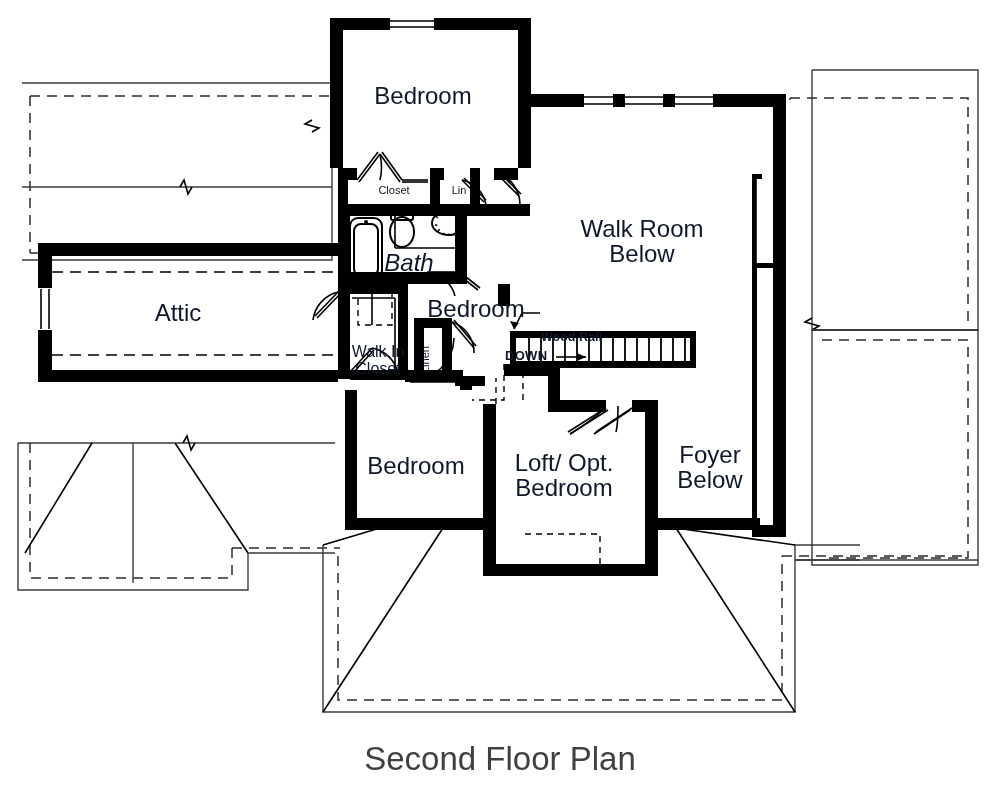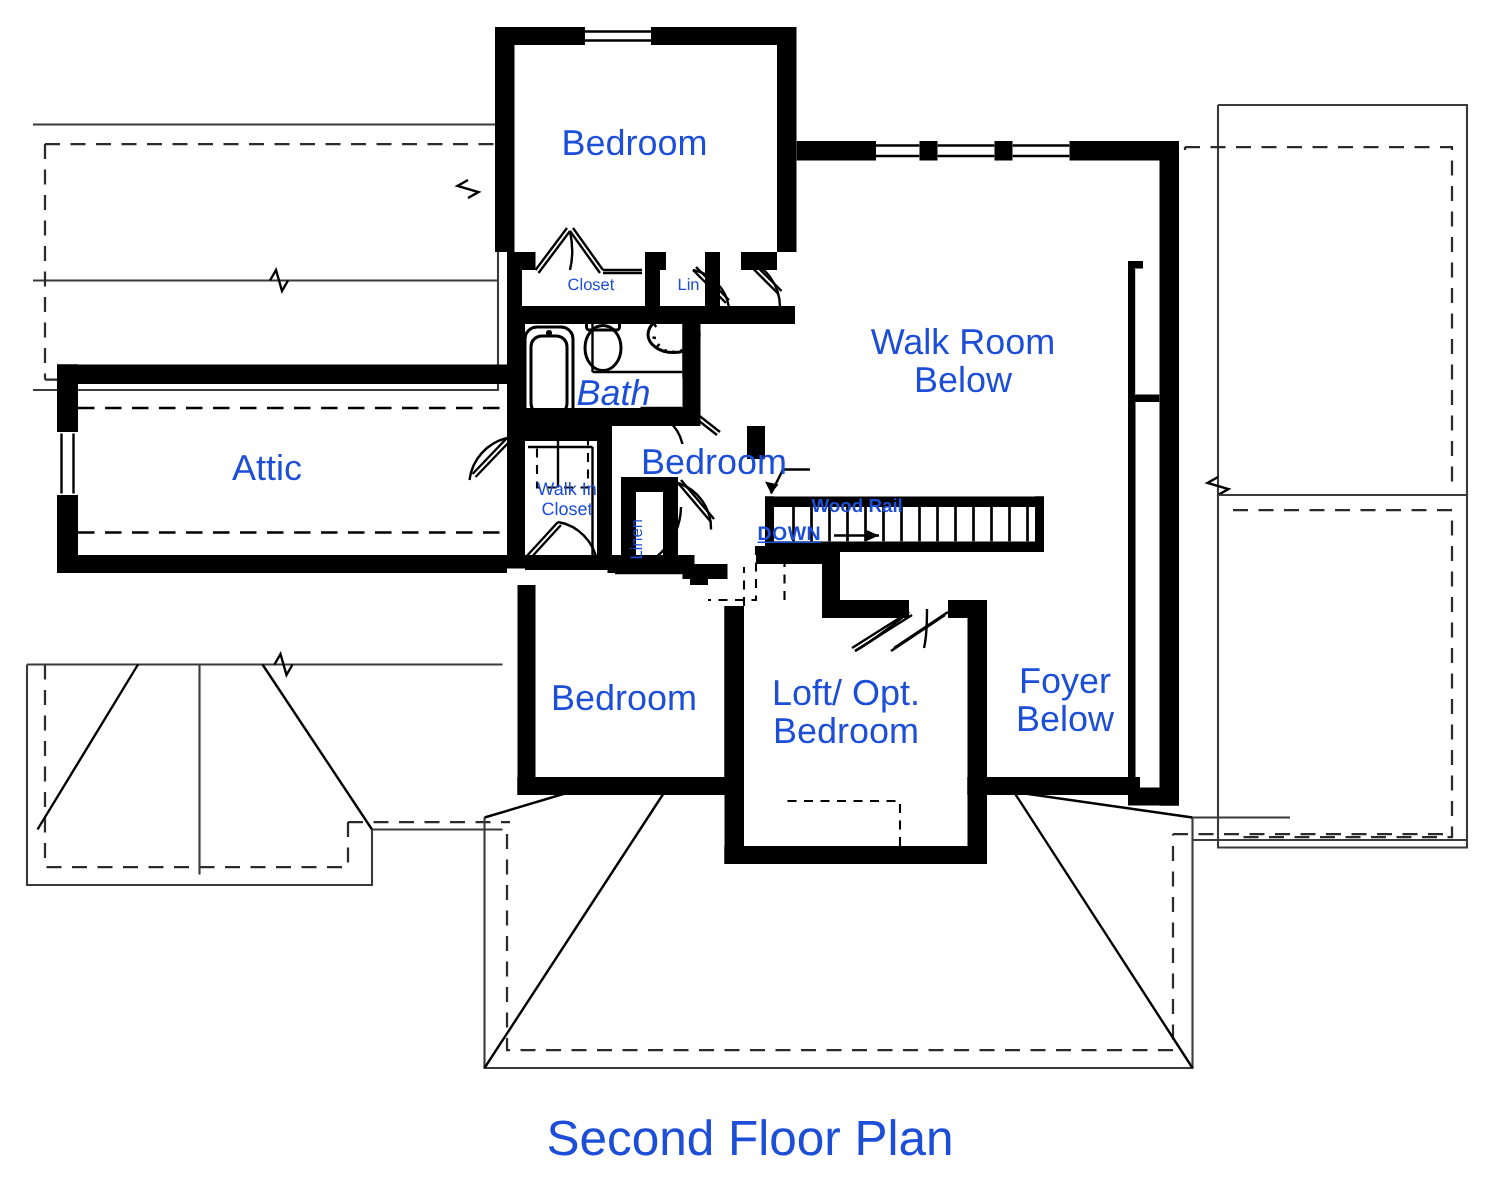--- a/index.html
+++ b/index.html
@@ -32,44 +32,44 @@
   .dash-fine { fill: none; stroke: #000000; stroke-width: 1.4; stroke-dasharray: 6 5; }
   .door-arc { fill: none; stroke: #000000; stroke-width: 1.6; }
   .door-leaf { fill: none; stroke: #000000; stroke-width: 1.6; }
   .fixture { fill: none; stroke: #000000; stroke-width: 2; }
   .stair-line { fill: none; stroke: #000000; stroke-width: 1.8; }
   .leader { fill: none; stroke: #000000; stroke-width: 1.6; }
 
   .room-label {
     position: absolute;
     font-family: "Liberation Sans", sans-serif;
-    color: #1d4ed8;
+    color: #0f172a;
     text-align: center;
     line-height: 1.05;
     white-space: pre-line;
     user-select: none;
   }
   .lbl-lg { font-size: 24px; }
   .lbl-sm { font-size: 11px; }
-  .lbl-xs { font-size: 12px; }
+  .lbl-xs { font-size: 16px; margin-top: 24px; }
   .lbl-tiny { font-size: 11px; }
   .lbl-note { font-size: 12.5px; font-weight: bold; }
-  .lbl-down { font-size: 13px; font-weight: bold; letter-spacing: .3px; text-decoration: underline; }
+  .lbl-down { font-size: 13px; font-weight: bold; letter-spacing: .3px; }
   .vertical-label {
     writing-mode: vertical-rl;
     transform: rotate(180deg);
   }
   #plan-title {
     position: absolute;
     left: 0;
     top: 740px;
     width: 1000px;
     text-align: center;
     font-size: 33px;
-    color: #1d4ed8;
+    color: #404040;
     font-family: "Liberation Sans", sans-serif;
   }
 </style>
 </head>
 <body>
 
 <div id="plan-root">
 
   <svg id="plan-svg" viewBox="0 0 1000 795">
 

